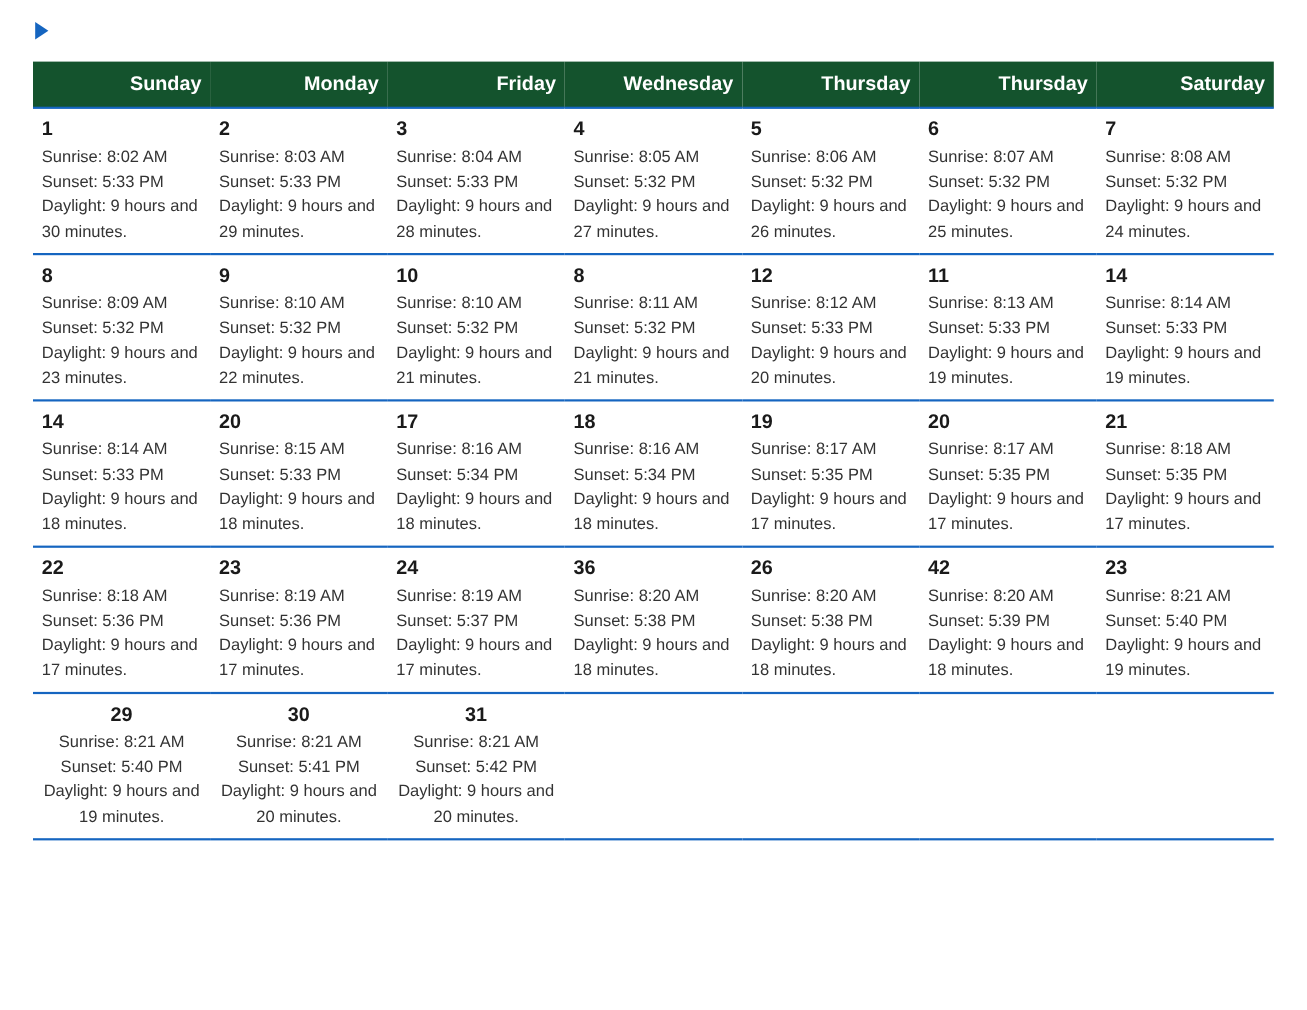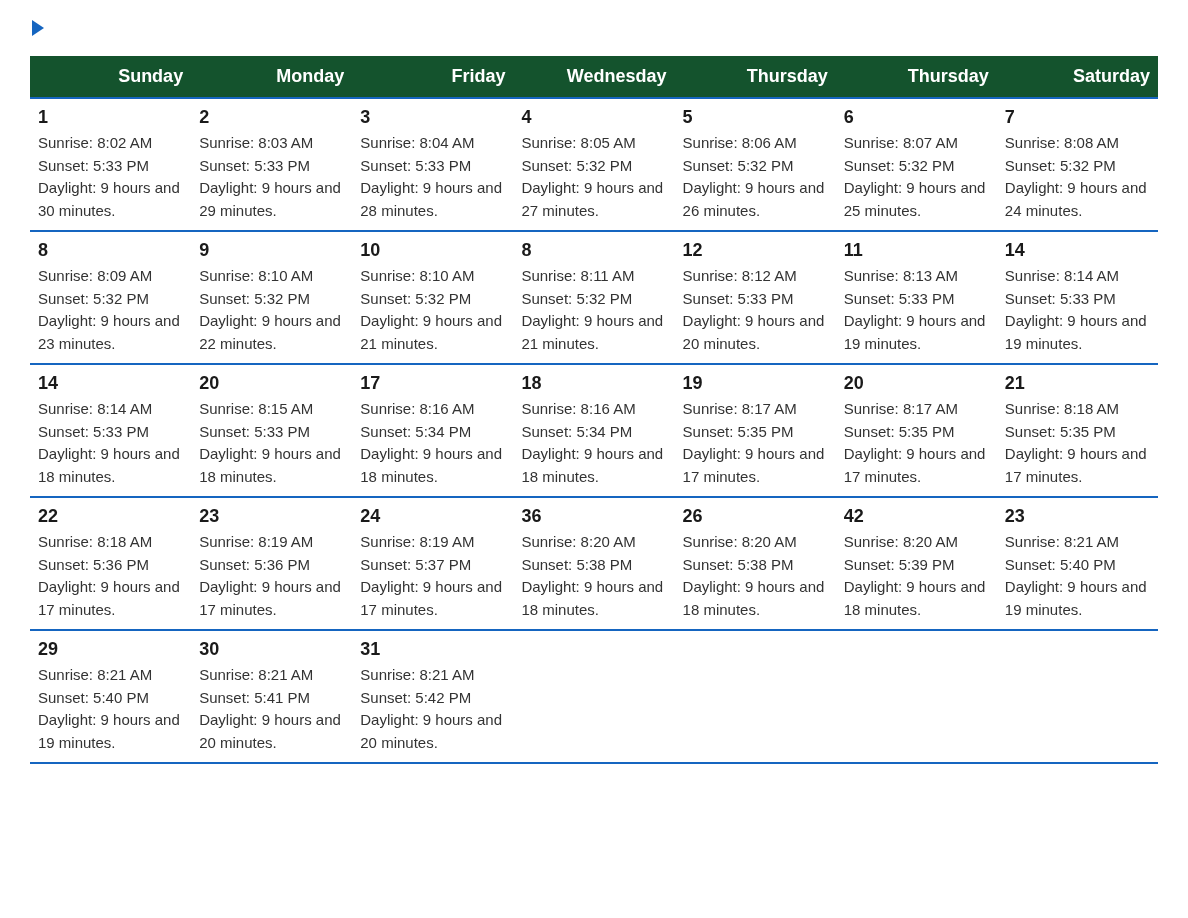--- a/index.html
+++ b/index.html
@@ -74,20 +74,21 @@
       border-left: none;
       border-right: none;
       border-bottom: none;
       font-size: 13.5px;
       color: #222;
       min-height: 100px;
       background: #fff;
     }
     tbody tr:last-child td {
       border-bottom: 2px solid #1565c0;
+      text-align: center;
     }
     .day-number {
       font-size: 18px;
       font-weight: bold;
       color: #1a1a1a;
       display: block;
       margin-bottom: 4px;
     }
     .day-info {
       font-size: 15px;

